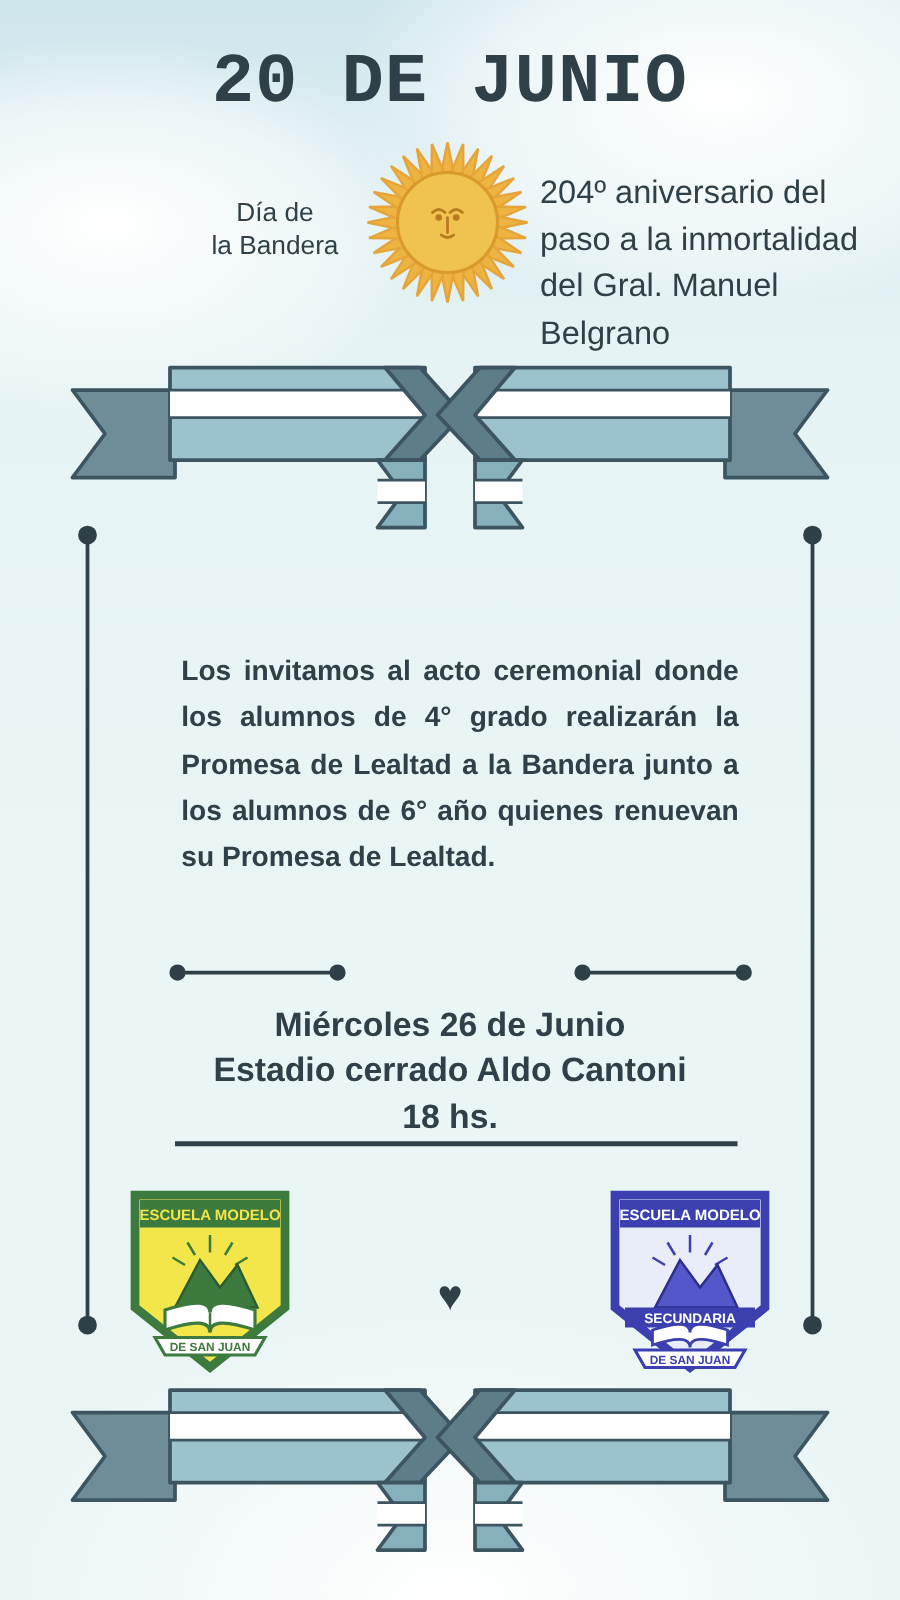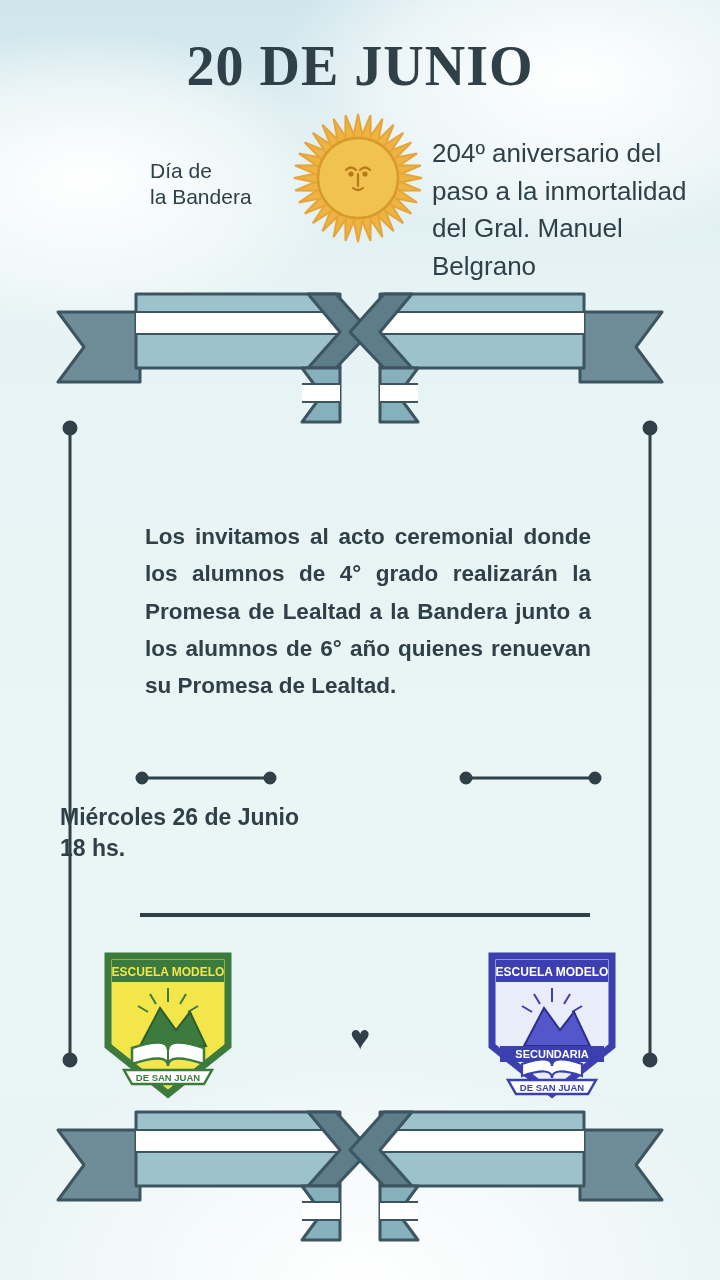--- a/index.html
+++ b/index.html
@@ -25,42 +25,42 @@
     overflow: hidden;
   }
 
   
   .title {
     position: absolute;
     top: 34px;
     left: 0;
     width: 720px;
     text-align: center;
-    font-family: Liberation Serif, serif;
+    font-family: Liberation Mono, monospace;
     font-weight: bold;
     font-size: 56px;
     letter-spacing: 1px;
     color: #2f4048;
   }
 
   
   .sun-wrap {
     position: absolute;
     top: 110px;
     left: 290px;
     width: 136px;
     height: 136px;
   }
 
   .subtitle-left {
     position: absolute;
     top: 158px;
     left: 150px;
     width: 140px;
-    text-align: left;
+    text-align: center;
     font-size: 21px;
     line-height: 1.25;
     color: #2f4048;
   }
   .subtitle-right {
     position: absolute;
     top: 135px;
     left: 432px;
     width: 262px;
     text-align: left;
@@ -101,22 +101,22 @@
     text-align: justify;
     text-align-last: left;
   }
 
   
   .event {
     position: absolute;
     top: 802px;
     left: 60px;
     width: 600px;
-    text-align: left;
-    font-size: 23px;
+    text-align: center;
+    font-size: 27px;
     font-weight: bold;
     line-height: 1.35;
     color: #2f4048;
   }
 
   
   .crest {
     position: absolute;
     width: 140px;
     height: 150px;
@@ -256,20 +256,21 @@
 
         <line x1="140" y1="915" x2="590" y2="915" stroke-width="4"></line>
       </g>
     </svg>
   </div>
 
   <div class="body-text">Los invitamos al acto ceremonial donde los alumnos de 4° grado realizarán la Promesa de Lealtad a la Bandera junto a los alumnos de 6° año quienes renuevan su Promesa de Lealtad.</div>
 
   <div class="event">
     <div>Miércoles 26 de Junio</div>
+    <div>Estadio cerrado Aldo Cantoni</div>
     <div>18 hs.</div>
   </div>
 
   <div class="crest crest-left">
     <svg width="140" height="150" viewBox="0 0 140 150">
       <path d="M10 6 H130 V96 L70 144 L10 96 Z" fill="#f2e64a" stroke="#3c7a3e" stroke-width="7"></path>
       <rect x="14" y="10" width="112" height="22" fill="#3c7a3e"></rect>
       <text x="70" y="26" font-family="'Liberation Sans',sans-serif" font-size="12" font-weight="bold" fill="#f2e64a" text-anchor="middle">ESCUELA MODELO</text>
 
       <g stroke="#3c7a3e" stroke-width="2">

